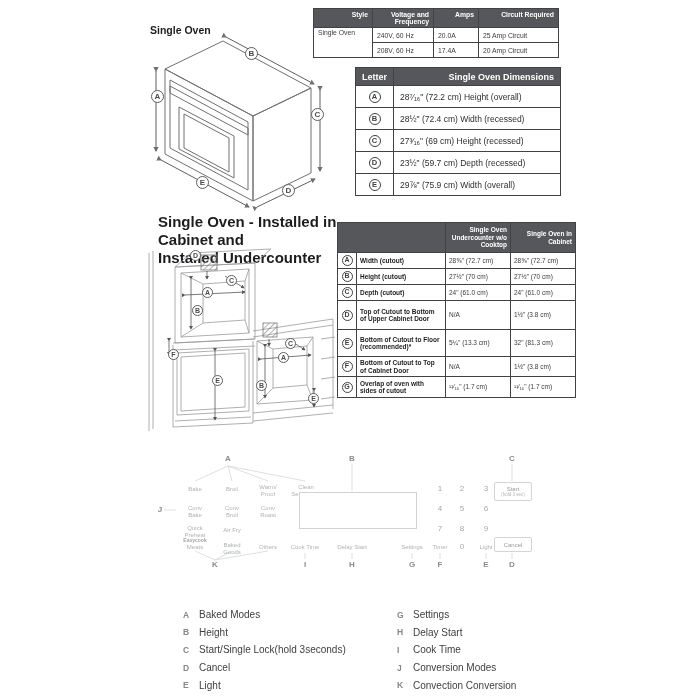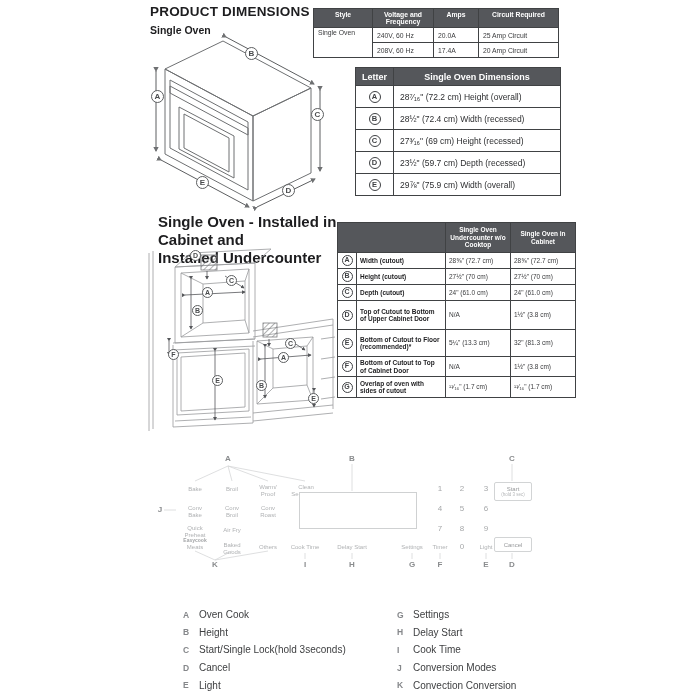--- a/index.html
+++ b/index.html
@@ -10,21 +10,21 @@
 
   
   .page-title{left:150px;top:4px;font-size:13.5px;font-weight:bold;color:#1d1d1f;letter-spacing:.2px;}
   .sub-title{left:150px;top:24px;font-size:10.5px;font-weight:bold;color:#1d1d1f;}
   .install-heading{left:158px;top:213px;width:195px;font-size:15px;font-weight:bold;color:#1d1d1f;line-height:1.2;}
   .footnote{left:236px;top:429px;font-size:9px;color:#2d2e30;}
 
   
   table{border-collapse:collapse;}
   .tbl td,.tbl th{border:1px solid #404244;}
-  .thead{background:#55575b;color:#ffffff;font-weight:bold;text-align:center;}
+  .thead{background:#55575b;color:#ffffff;font-weight:bold;text-align:right;}
 
   #power-table{left:313px;top:8px;font-size:6.8px;}
   #power-table th{padding:2px 4px;vertical-align:top;font-size:6.8px;}
   #power-table td{padding:1px 4px;height:12px;vertical-align:middle;color:#3a3b3d;}
 
   #dims-table{left:355px;top:67px;font-size:8.5px;}
   #dims-table th{padding:2px 6px;font-size:9px;height:13px;vertical-align:middle;}
   #dims-table td{padding:0 6px;height:21px;vertical-align:middle;color:#2d2e30;}
   #dims-table .lc{text-align:center;width:24px;}
 
@@ -66,21 +66,20 @@
   .lg-letter{width:16px;font-size:8.5px;font-weight:bold;color:#85878a;}
   .lg-label{font-size:10px;color:#3f4042;}
 
   svg{position:absolute;overflow:visible;}
 </style>
 </head>
 <body>
 
 <div class="page">
 
-  <div class="abs page-title">PRODUCT DIMENSIONS</div>
   <div class="abs sub-title">Single Oven</div>
 
   <svg class="abs" style="left:148px;top:34px;" width="200" height="182" viewBox="0 0 200 182">
     <defs>
       <marker id="ah" markerWidth="6" markerHeight="6" refX="4.5" refY="3" orient="auto">
         <path d="M0,0 L5.5,3 L0,6 Z" fill="#6e7072"></path>
       </marker>
     </defs>
     <g stroke="#6e7072" stroke-width="1" fill="none">
       <path d="M17,35 L75,7 L163,54 L105,82 Z"></path>
@@ -381,21 +380,21 @@
     <span class="callout" style="left:195px;top:110px;">H</span>
     <span class="callout" style="left:255px;top:110px;">G</span>
     <span class="callout" style="left:283px;top:110px;">F</span>
     <span class="callout" style="left:329px;top:110px;">E</span>
     <span class="callout" style="left:355px;top:110px;">D</span>
   </div>
 
   <div class="abs legend">
     <div class="lg-row">
       <span class="lg-letter">A</span>
-      <span class="lg-label">Oven Cook</span>
+      <span class="lg-label">Baked Modes</span>
     </div>
     <div class="lg-row">
       <span class="lg-letter">B</span>
       <span class="lg-label">Height</span>
     </div>
     <div class="lg-row">
       <span class="lg-letter">C</span>
       <span class="lg-label">Start/Single Lock(hold 3seconds)</span>
     </div>
     <div class="lg-row">

